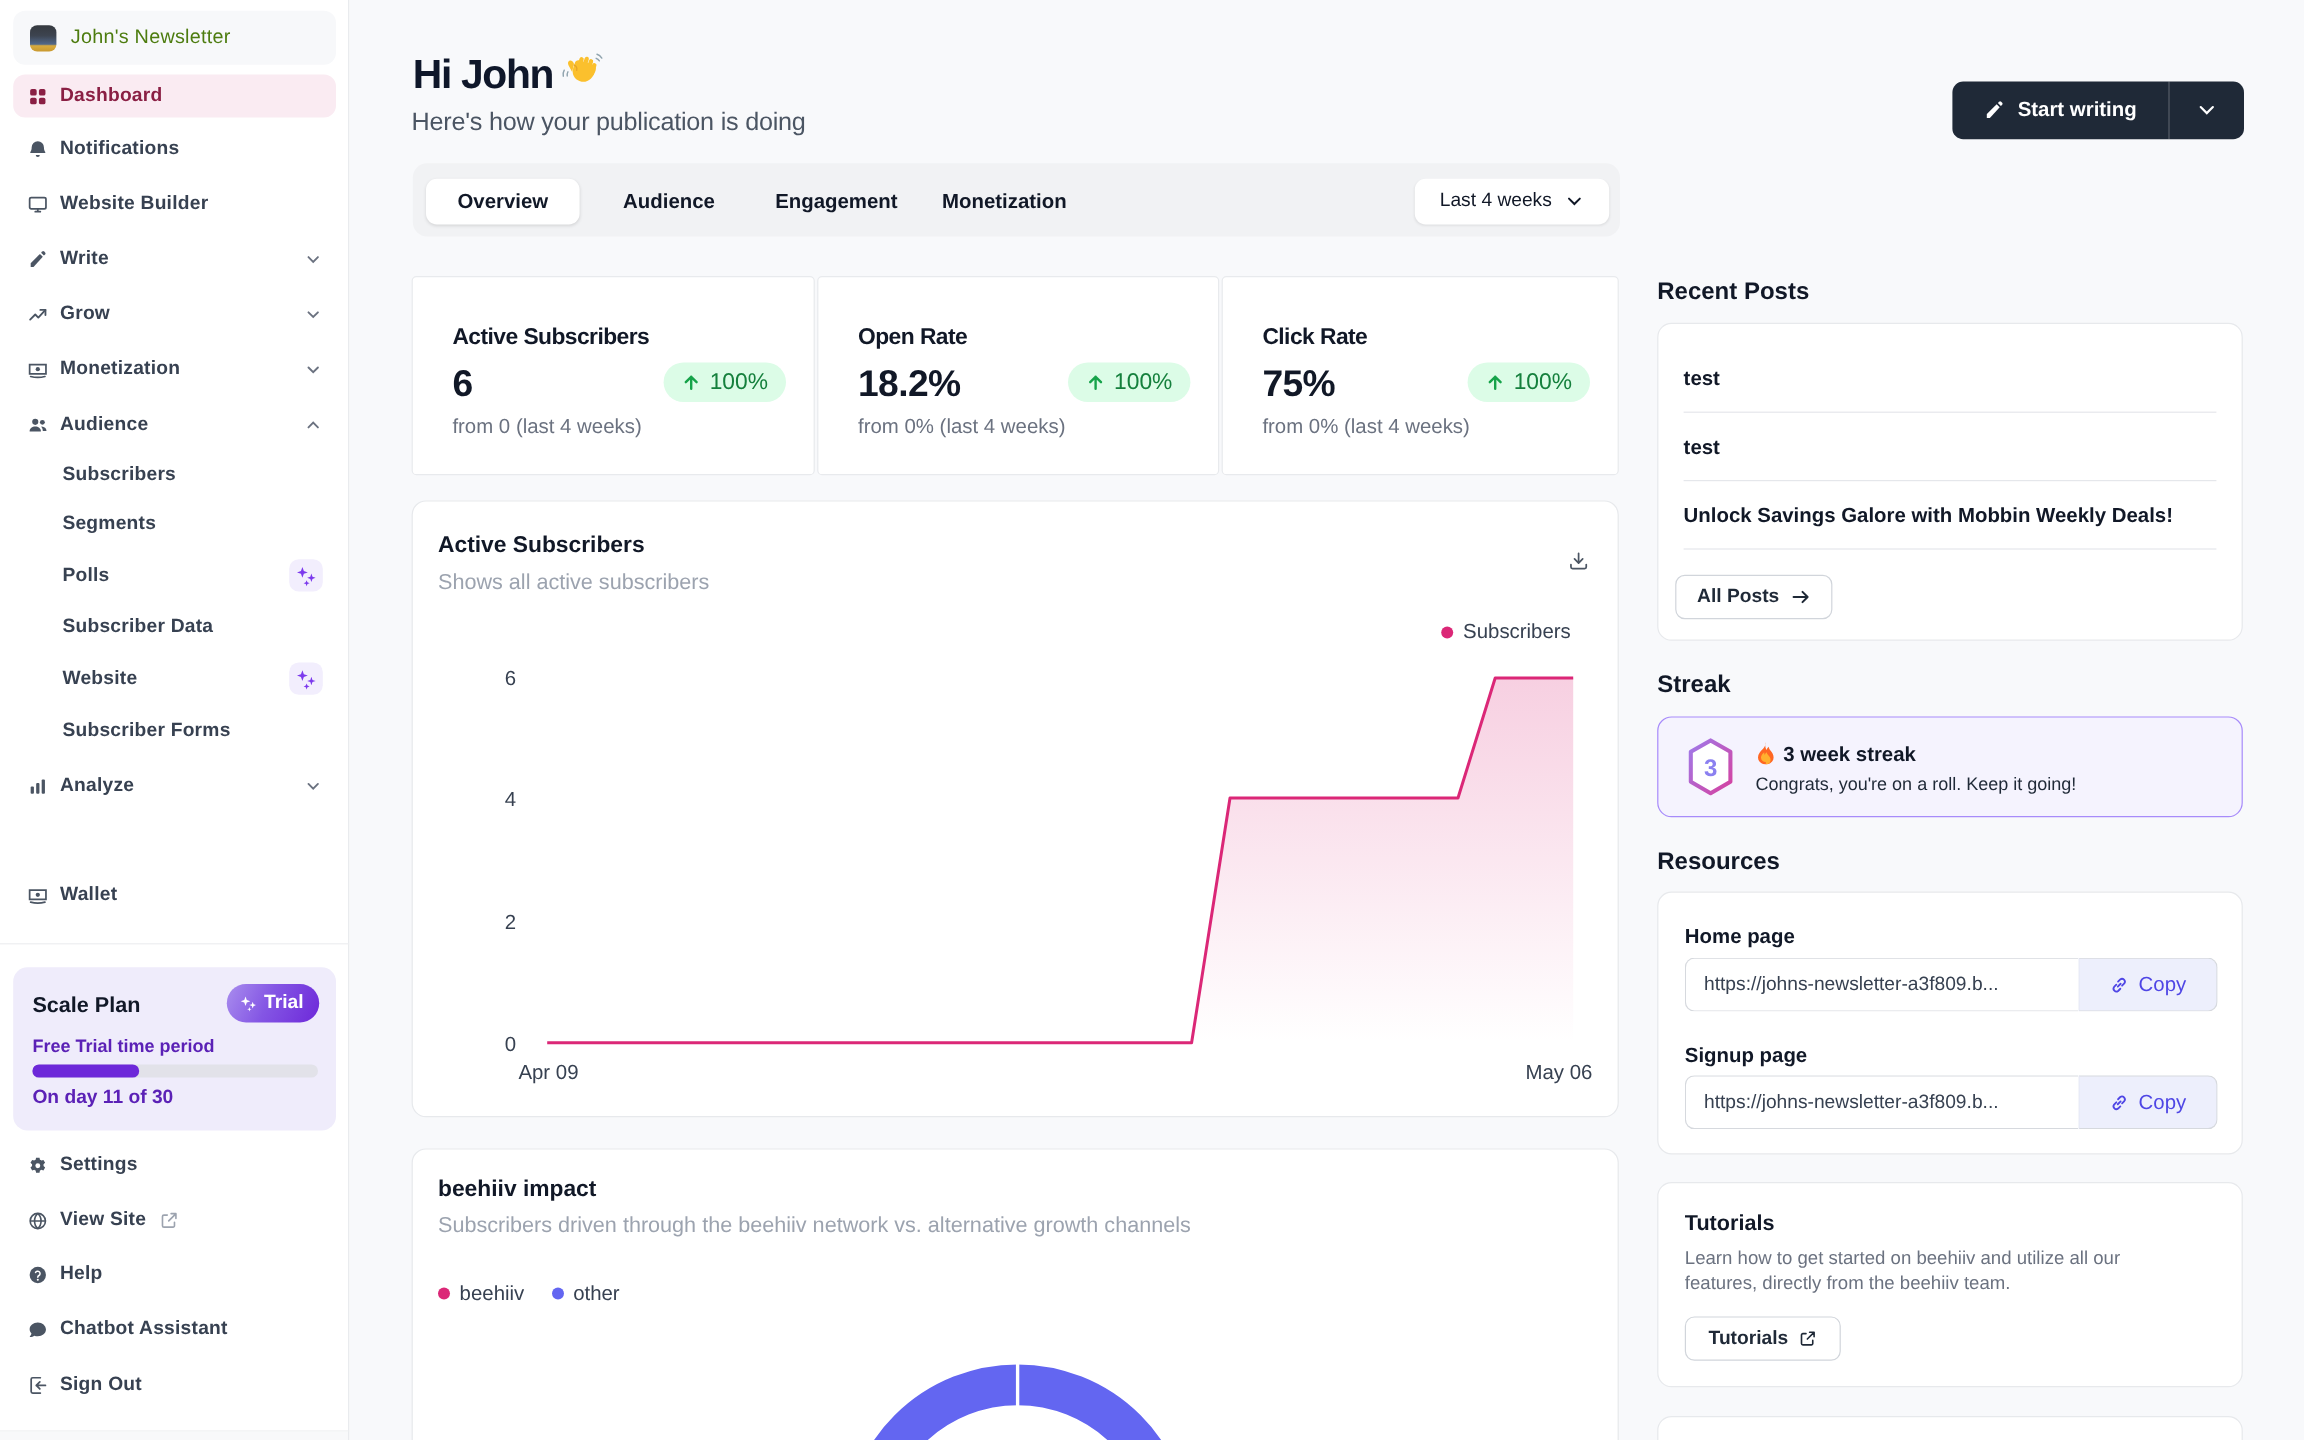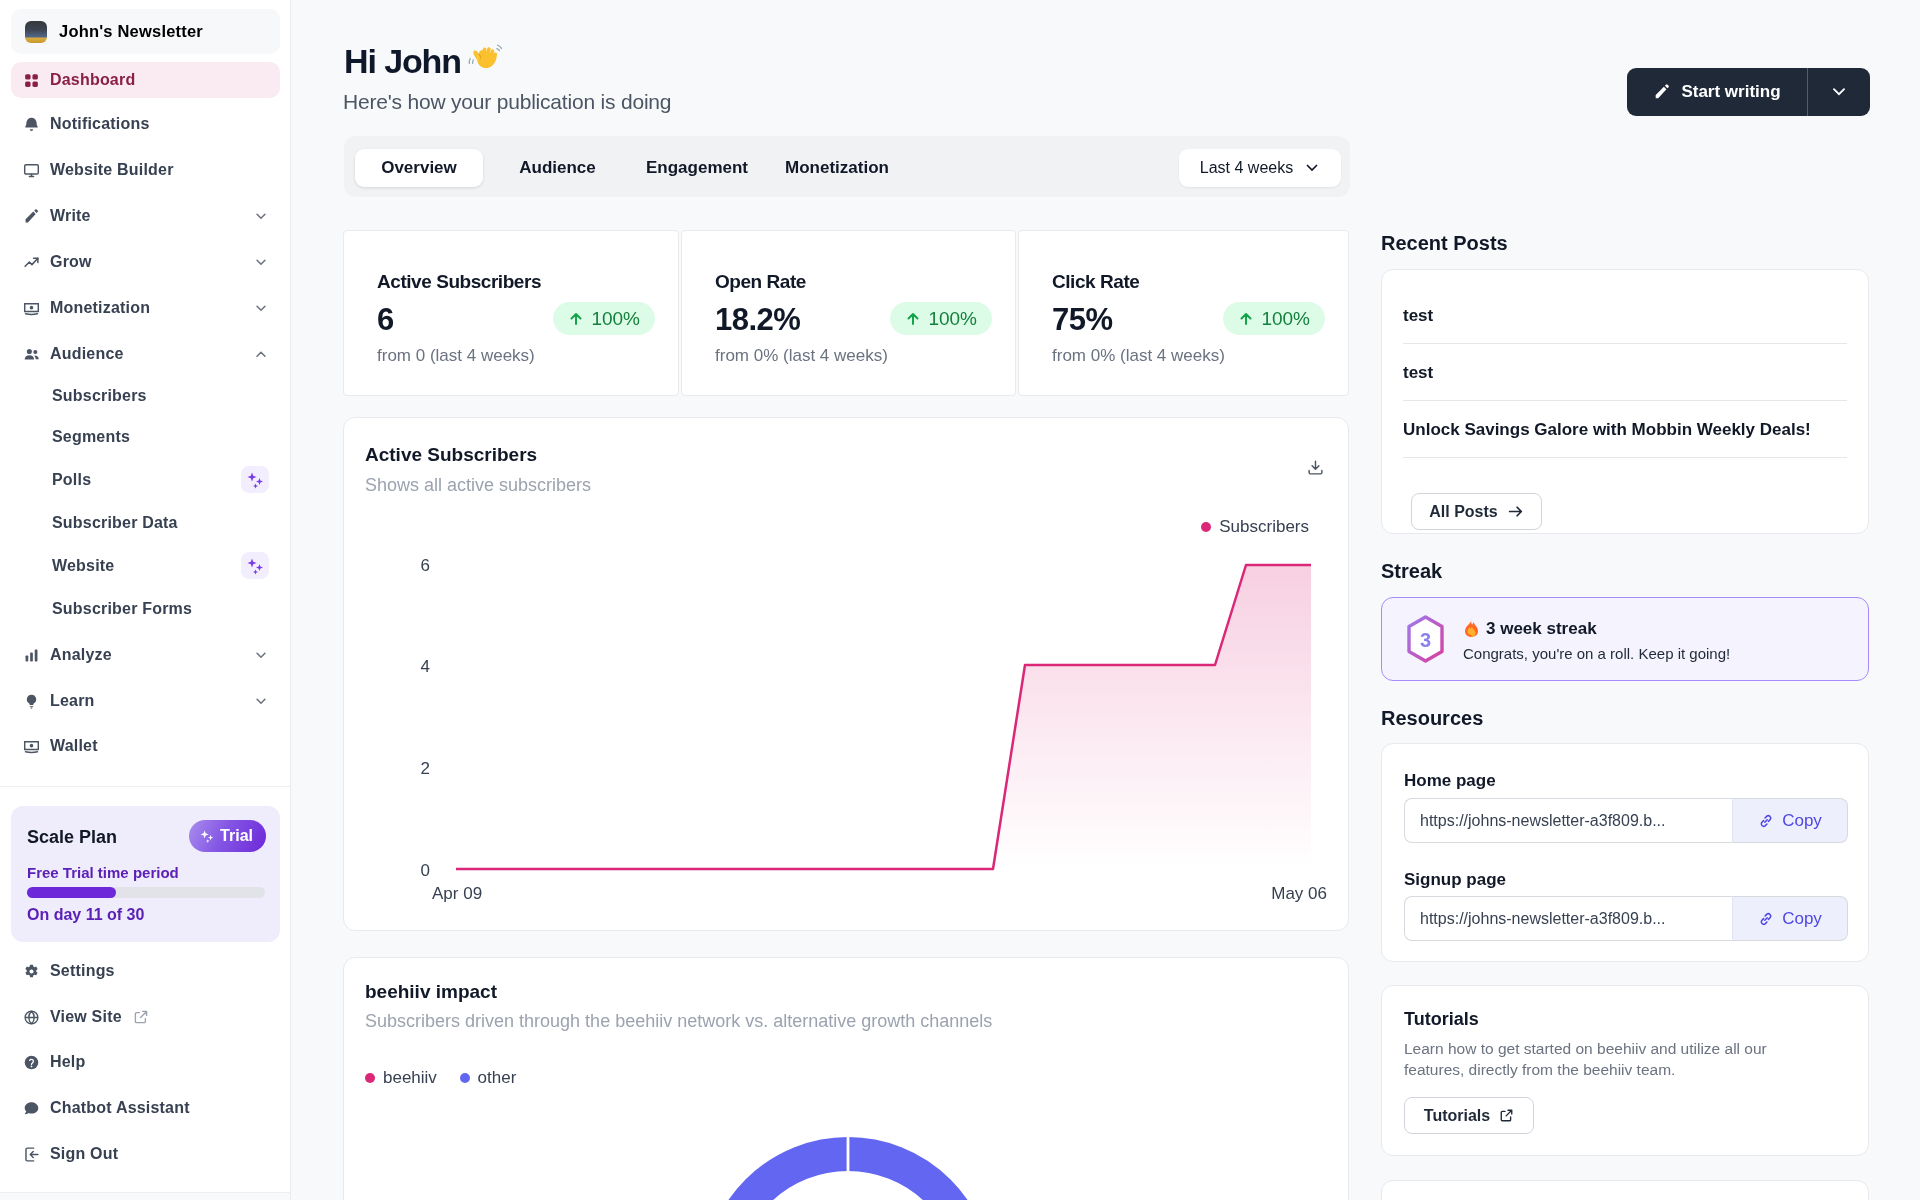--- a/index.html
+++ b/index.html
@@ -3,21 +3,21 @@
 <meta charset="utf-8">
 <style>
 * { margin:0; padding:0; box-sizing:border-box; }
 html,body { width:1920px; height:1200px; overflow:hidden; }
 body { background:#F8F9FB; font-family:"Liberation Sans", sans-serif; color:#111827; position:relative; }
 .abs { position:absolute; }
 
 #sidebar { position:absolute; left:0; top:0; width:291px; height:1200px; background:#FFFFFF; border-right:1px solid #E9EBEE; }
 .sb-head { position:absolute; left:11px; top:9px; width:269px; height:45px; background:#F7F8FA; border-radius:10px; display:flex; align-items:center; padding-left:14px; }
 .avatar { width:22px; height:22px; border-radius:6px; background:linear-gradient(180deg,#35393f 0%,#3d4450 40%,#51688a 72%,#d9ab3f 78%, #c9992f 100%); }
-.sb-head span { margin-left:12px; font-size:16.5px; font-weight:700; color:#000000; letter-spacing:0.2px; }
+.sb-head span { margin-left:12px; font-size:16.5px; font-weight:400; color:#4d7c0f; letter-spacing:0.2px; }
 .nav-item { position:absolute; left:11px; width:269px; height:36px; display:flex; align-items:center; padding-left:12px; border-radius:10px; color:#374151; font-size:16px; font-weight:600; letter-spacing:0.2px; }
 .nav-item svg { width:17px; height:17px; margin-right:10px; flex:none; }
 .nav-item .chev { position:absolute; right:12px; width:14px; height:14px; margin:0; }
 .nav-item.active { background:#FAEBF2; color:#8A1F44; }
 .sub-item { position:absolute; left:52px; font-size:16px; font-weight:600; color:#374151; letter-spacing:0.2px; }
 .spark { position:absolute; left:241px; width:28px; height:27px; background:#F2EEFD; border-radius:8px; display:flex; align-items:center; justify-content:center; }
 .sb-div { position:absolute; left:0; width:291px; border-top:1px solid #EDEEF1; }
 
 #plan { position:absolute; left:11px; top:806px; width:269px; height:136px; background:#EFECFB; border-radius:12px; }
 #plan .t1 { position:absolute; left:16px; top:21px; font-size:18px; font-weight:700; color:#111827; }
@@ -135,28 +135,20 @@
       </svg>
     </div>
   <div class="sub-item" style="top:600px;">Subscriber Forms</div>
   <div class="nav-item" style="top:637px;">
     <svg viewBox="0 0 20 20" fill="#4B5563">
         <rect x="3" y="10" width="3.2" height="7" rx="1"></rect>
         <rect x="8.4" y="6.5" width="3.2" height="10.5" rx="1"></rect>
         <rect x="13.8" y="3" width="3.2" height="14" rx="1"></rect>
       </svg>
     Analyze<svg class="chev" viewBox="0 0 16 16" fill="none" stroke="#6B7280" stroke-width="1.8" stroke-linecap="round">
-        <path d="M3.5 6l4.5 4.5L12.5 6"></path>
-      </svg></div>
-  <div class="nav-item" style="top:683px;">
-    <svg viewBox="0 0 20 20" fill="#4B5563">
-        <path d="M10 2a5.5 5.5 0 0 0-3 10.1c.6.4.9 1 .9 1.6v.3h4.2v-.3c0-.6.3-1.2.9-1.6A5.5 5.5 0 0 0 10 2z"></path>
-        <path d="M8 15.2h4v1H8zM8.7 17.2h2.6a1.3 1.3 0 0 1-2.6 0z"></path>
-      </svg>
-    Learn<svg class="chev" viewBox="0 0 16 16" fill="none" stroke="#6B7280" stroke-width="1.8" stroke-linecap="round">
         <path d="M3.5 6l4.5 4.5L12.5 6"></path>
       </svg></div>
   <div class="nav-item" style="top:728px;">
     <svg viewBox="0 0 20 20" fill="#4B5563">
         <path d="M2 4.5h16v9H2z" fill="none" stroke="#4B5563" stroke-width="1.7"></path>
         <circle cx="10" cy="9" r="2.1"></circle>
         <path d="M3 16.2c4.7 1.2 9.3 1.2 14 0" fill="none" stroke="#4B5563" stroke-width="1.7" stroke-linecap="round"></path>
       </svg>
     Wallet</div>
   <div class="sb-div" style="top:786px;"></div>
@@ -311,21 +303,21 @@
 
   <div class="rhead" style="top:232px;">Recent Posts</div>
   <div class="card" style="left:1381px; top:269px; width:488px; height:265px;">
     <div class="post-row" style="top:304px;"></div>
     <div class="post-row" style="position:absolute; left:21px; top:36px;">test</div>
     <div class="pdiv" style="top:73px;"></div>
     <div class="post-row" style="position:absolute; left:21px; top:93px;">test</div>
     <div class="pdiv" style="top:130px;"></div>
     <div class="post-row" style="position:absolute; left:21px; top:150px;">Unlock Savings Galore with Mobbin Weekly Deals!</div>
     <div class="pdiv" style="top:187px;"></div>
-    <div class="btn" style="position:absolute; left:29px; top:209px; width:131px; height:37px;margin-top:14px;">All Posts<svg width="17" height="17" viewBox="0 0 16 16" fill="none" stroke="#1F2937" stroke-width="1.6" stroke-linecap="round" stroke-linejoin="round">
+    <div class="btn" style="position:absolute; left:14px; top:209px; width:131px; height:37px;">All Posts<svg width="17" height="17" viewBox="0 0 16 16" fill="none" stroke="#1F2937" stroke-width="1.6" stroke-linecap="round" stroke-linejoin="round">
           <path d="M2.5 8h11M9.5 4l4 4-4 4"></path>
         </svg></div>
   </div>
 
   <div class="rhead" style="top:560px;">Streak</div>
   <div class="card" style="left:1381px; top:597px; width:488px; height:84px; background:#F5F3FE; border:1px solid #A78BFA;">
     <svg style="position:absolute; left:22px; top:16px;" width="43" height="50" viewBox="0 0 43 50">
       <defs>
           <linearGradient id="hexg" x1="0" y1="0" x2="1" y2="1">
             <stop offset="0" stop-color="#9F7AEA"></stop>

